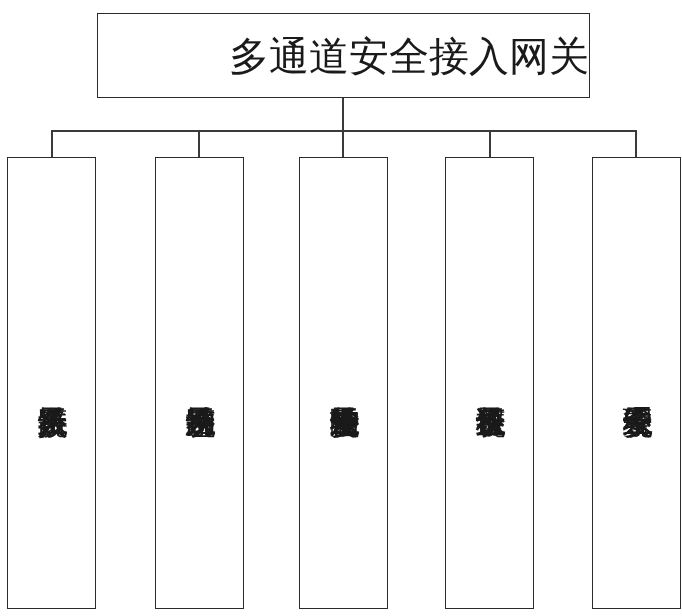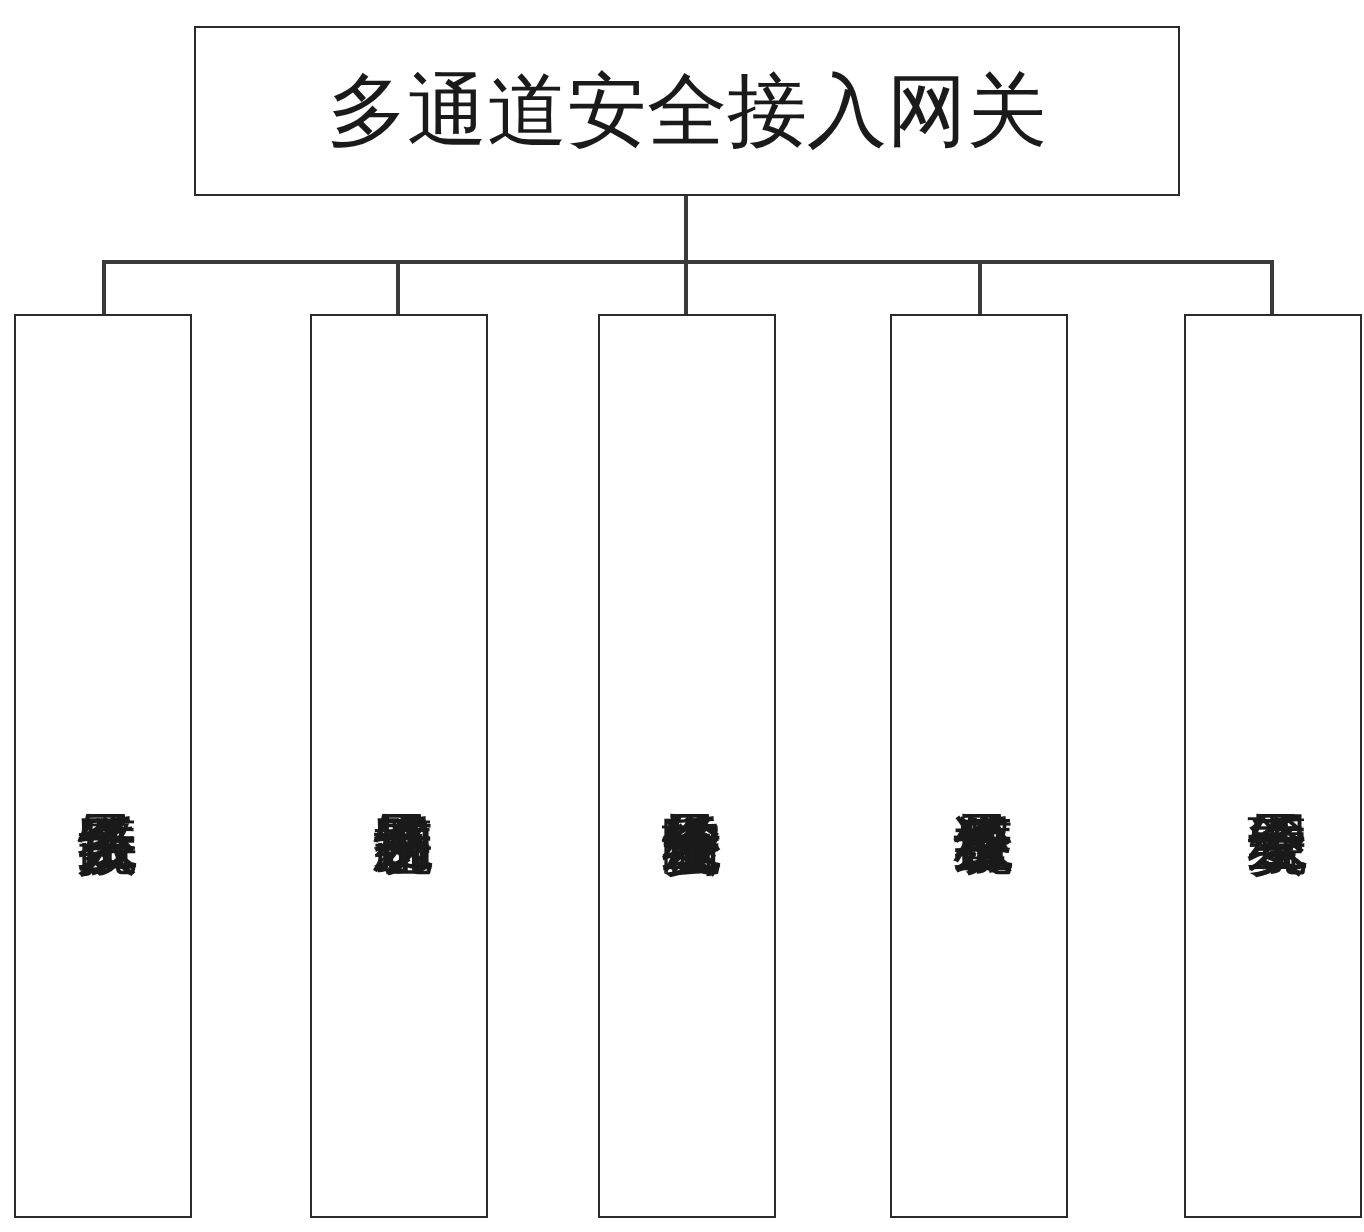--- a/index.html
+++ b/index.html
@@ -21,21 +21,21 @@
     background: #ffffff;
     border: 1.6px solid #2b2b2b;
   }
   .root-node {
     left: 97px;
     top: 13px;
     width: 493px;
     height: 85px;
     display: flex;
     align-items: center;
-    justify-content: center;
+    justify-content: flex-end;
   }
   .root-label {
     font-size: 40px;
     line-height: 1;
     letter-spacing: 0px;
     color: #1a1a1a;
     white-space: nowrap;
   }
   .leaf-node {
     top: 157px;

